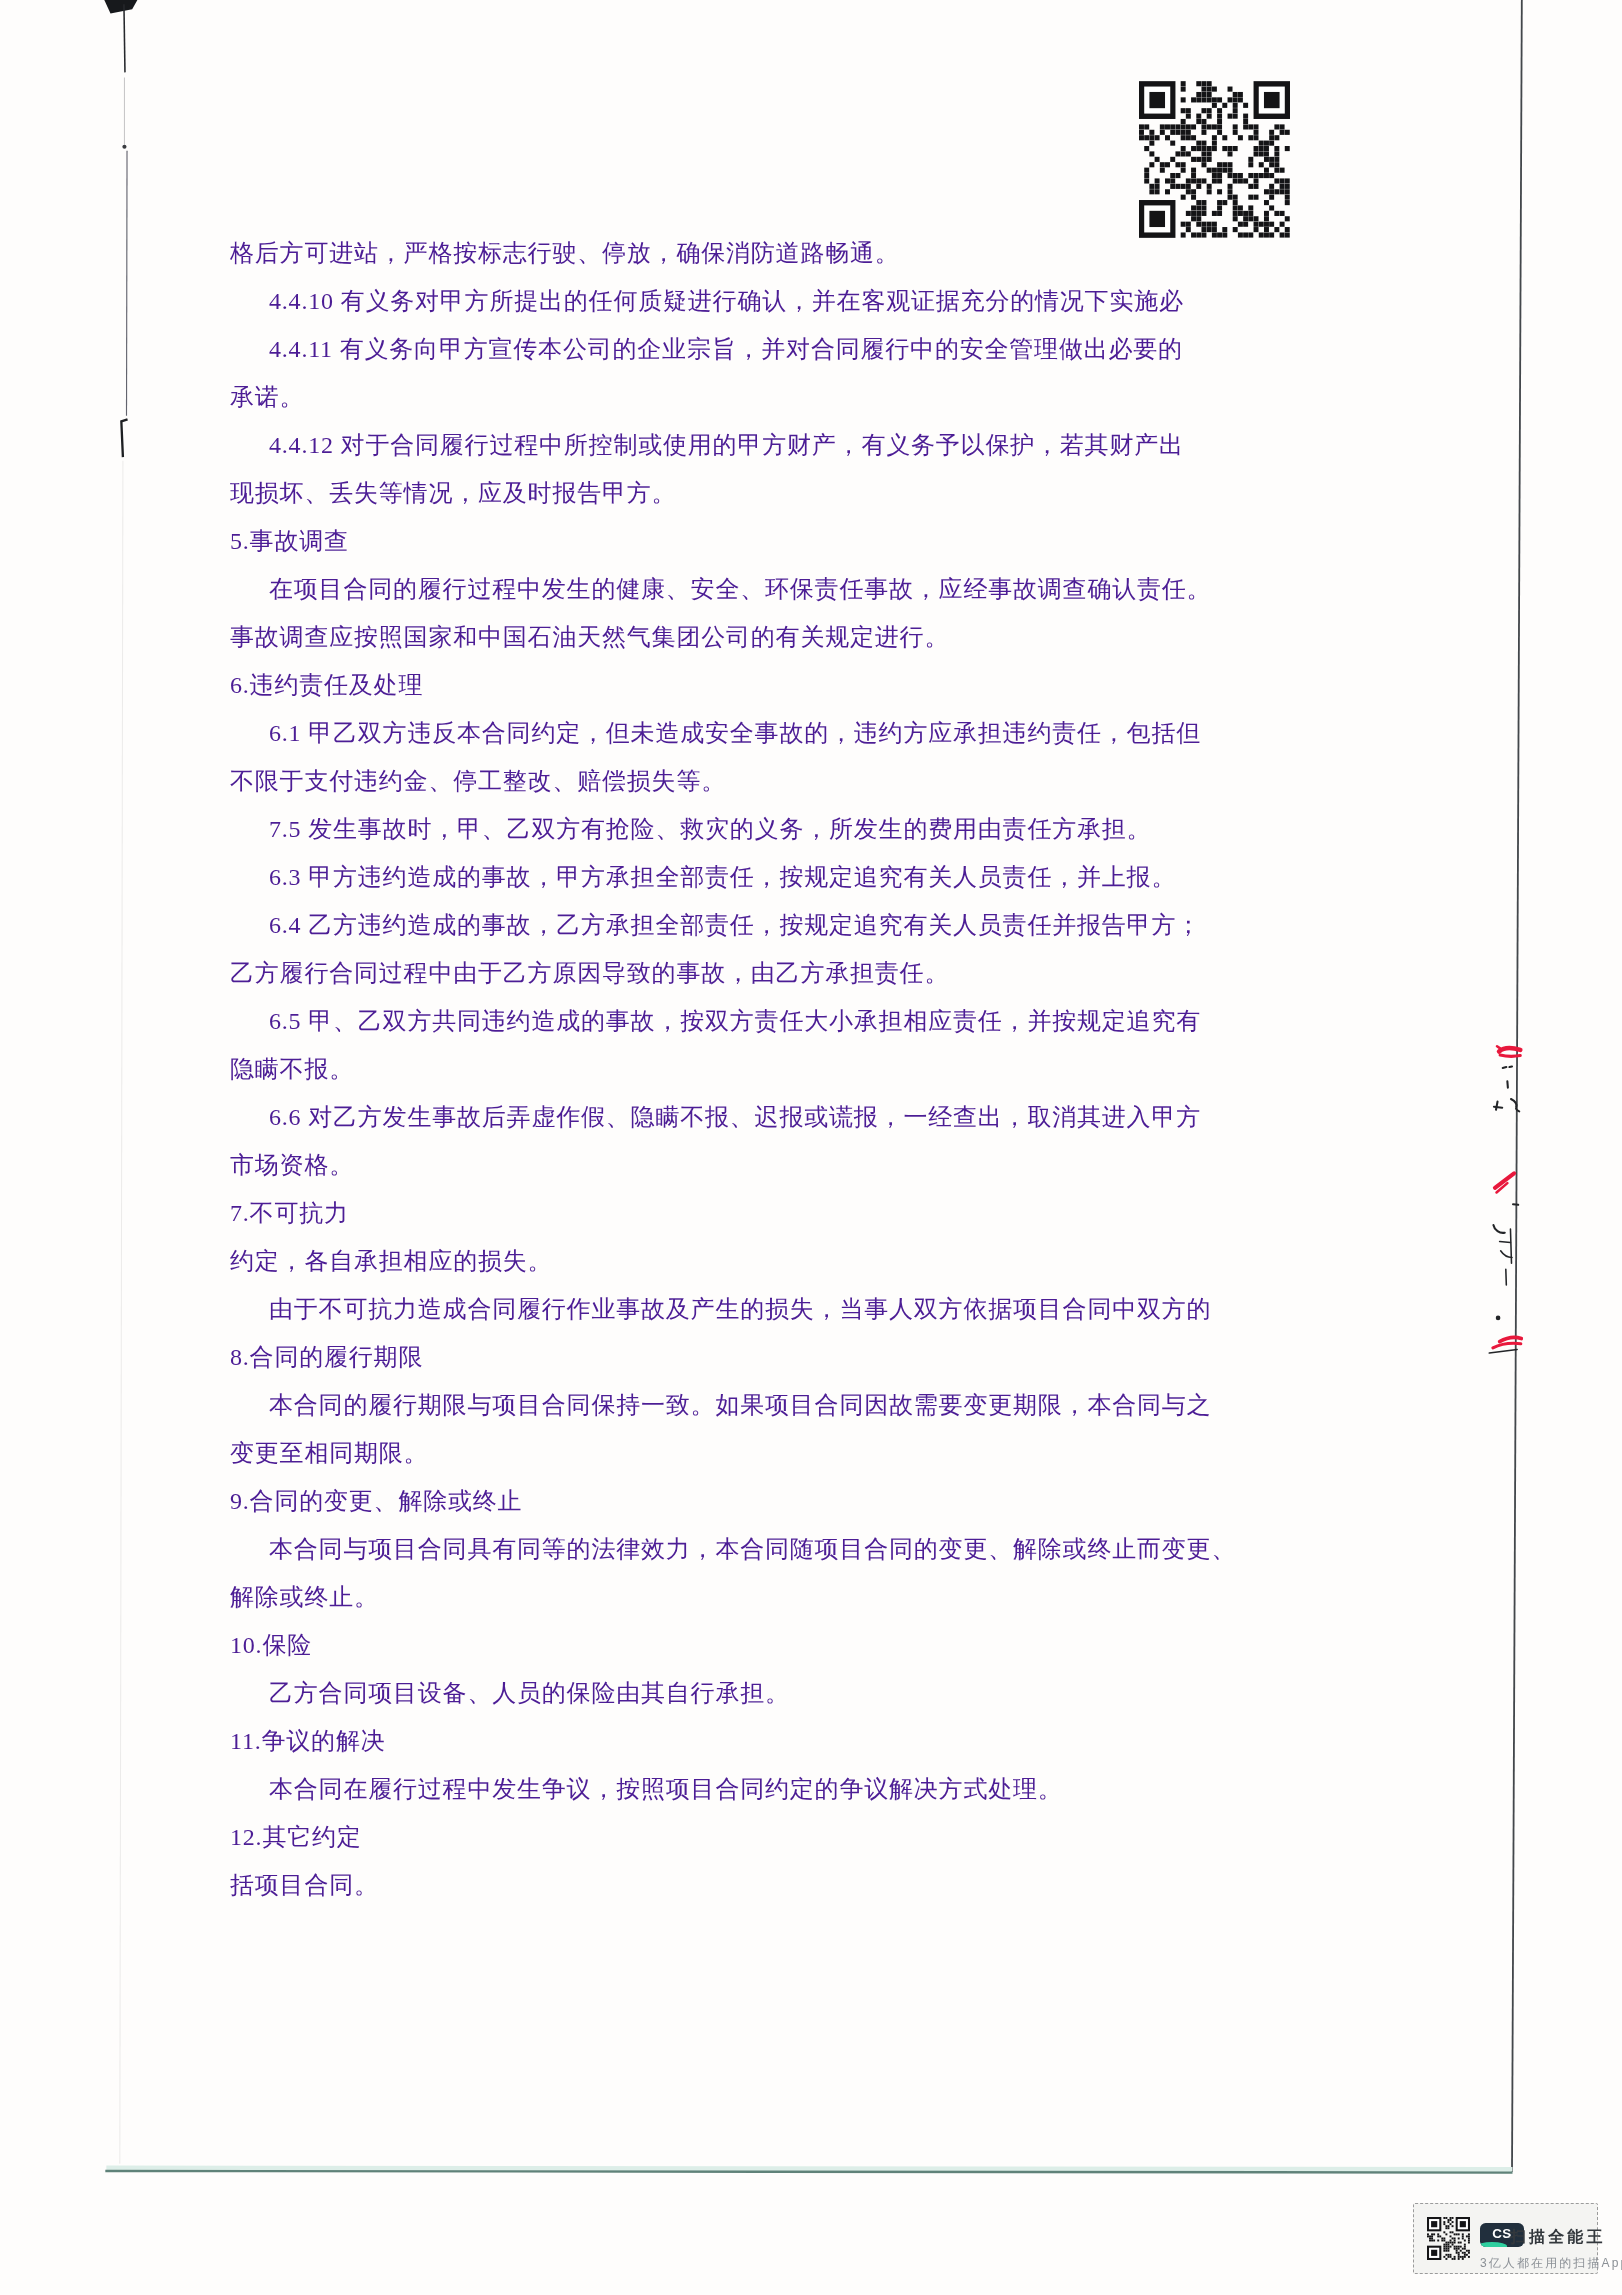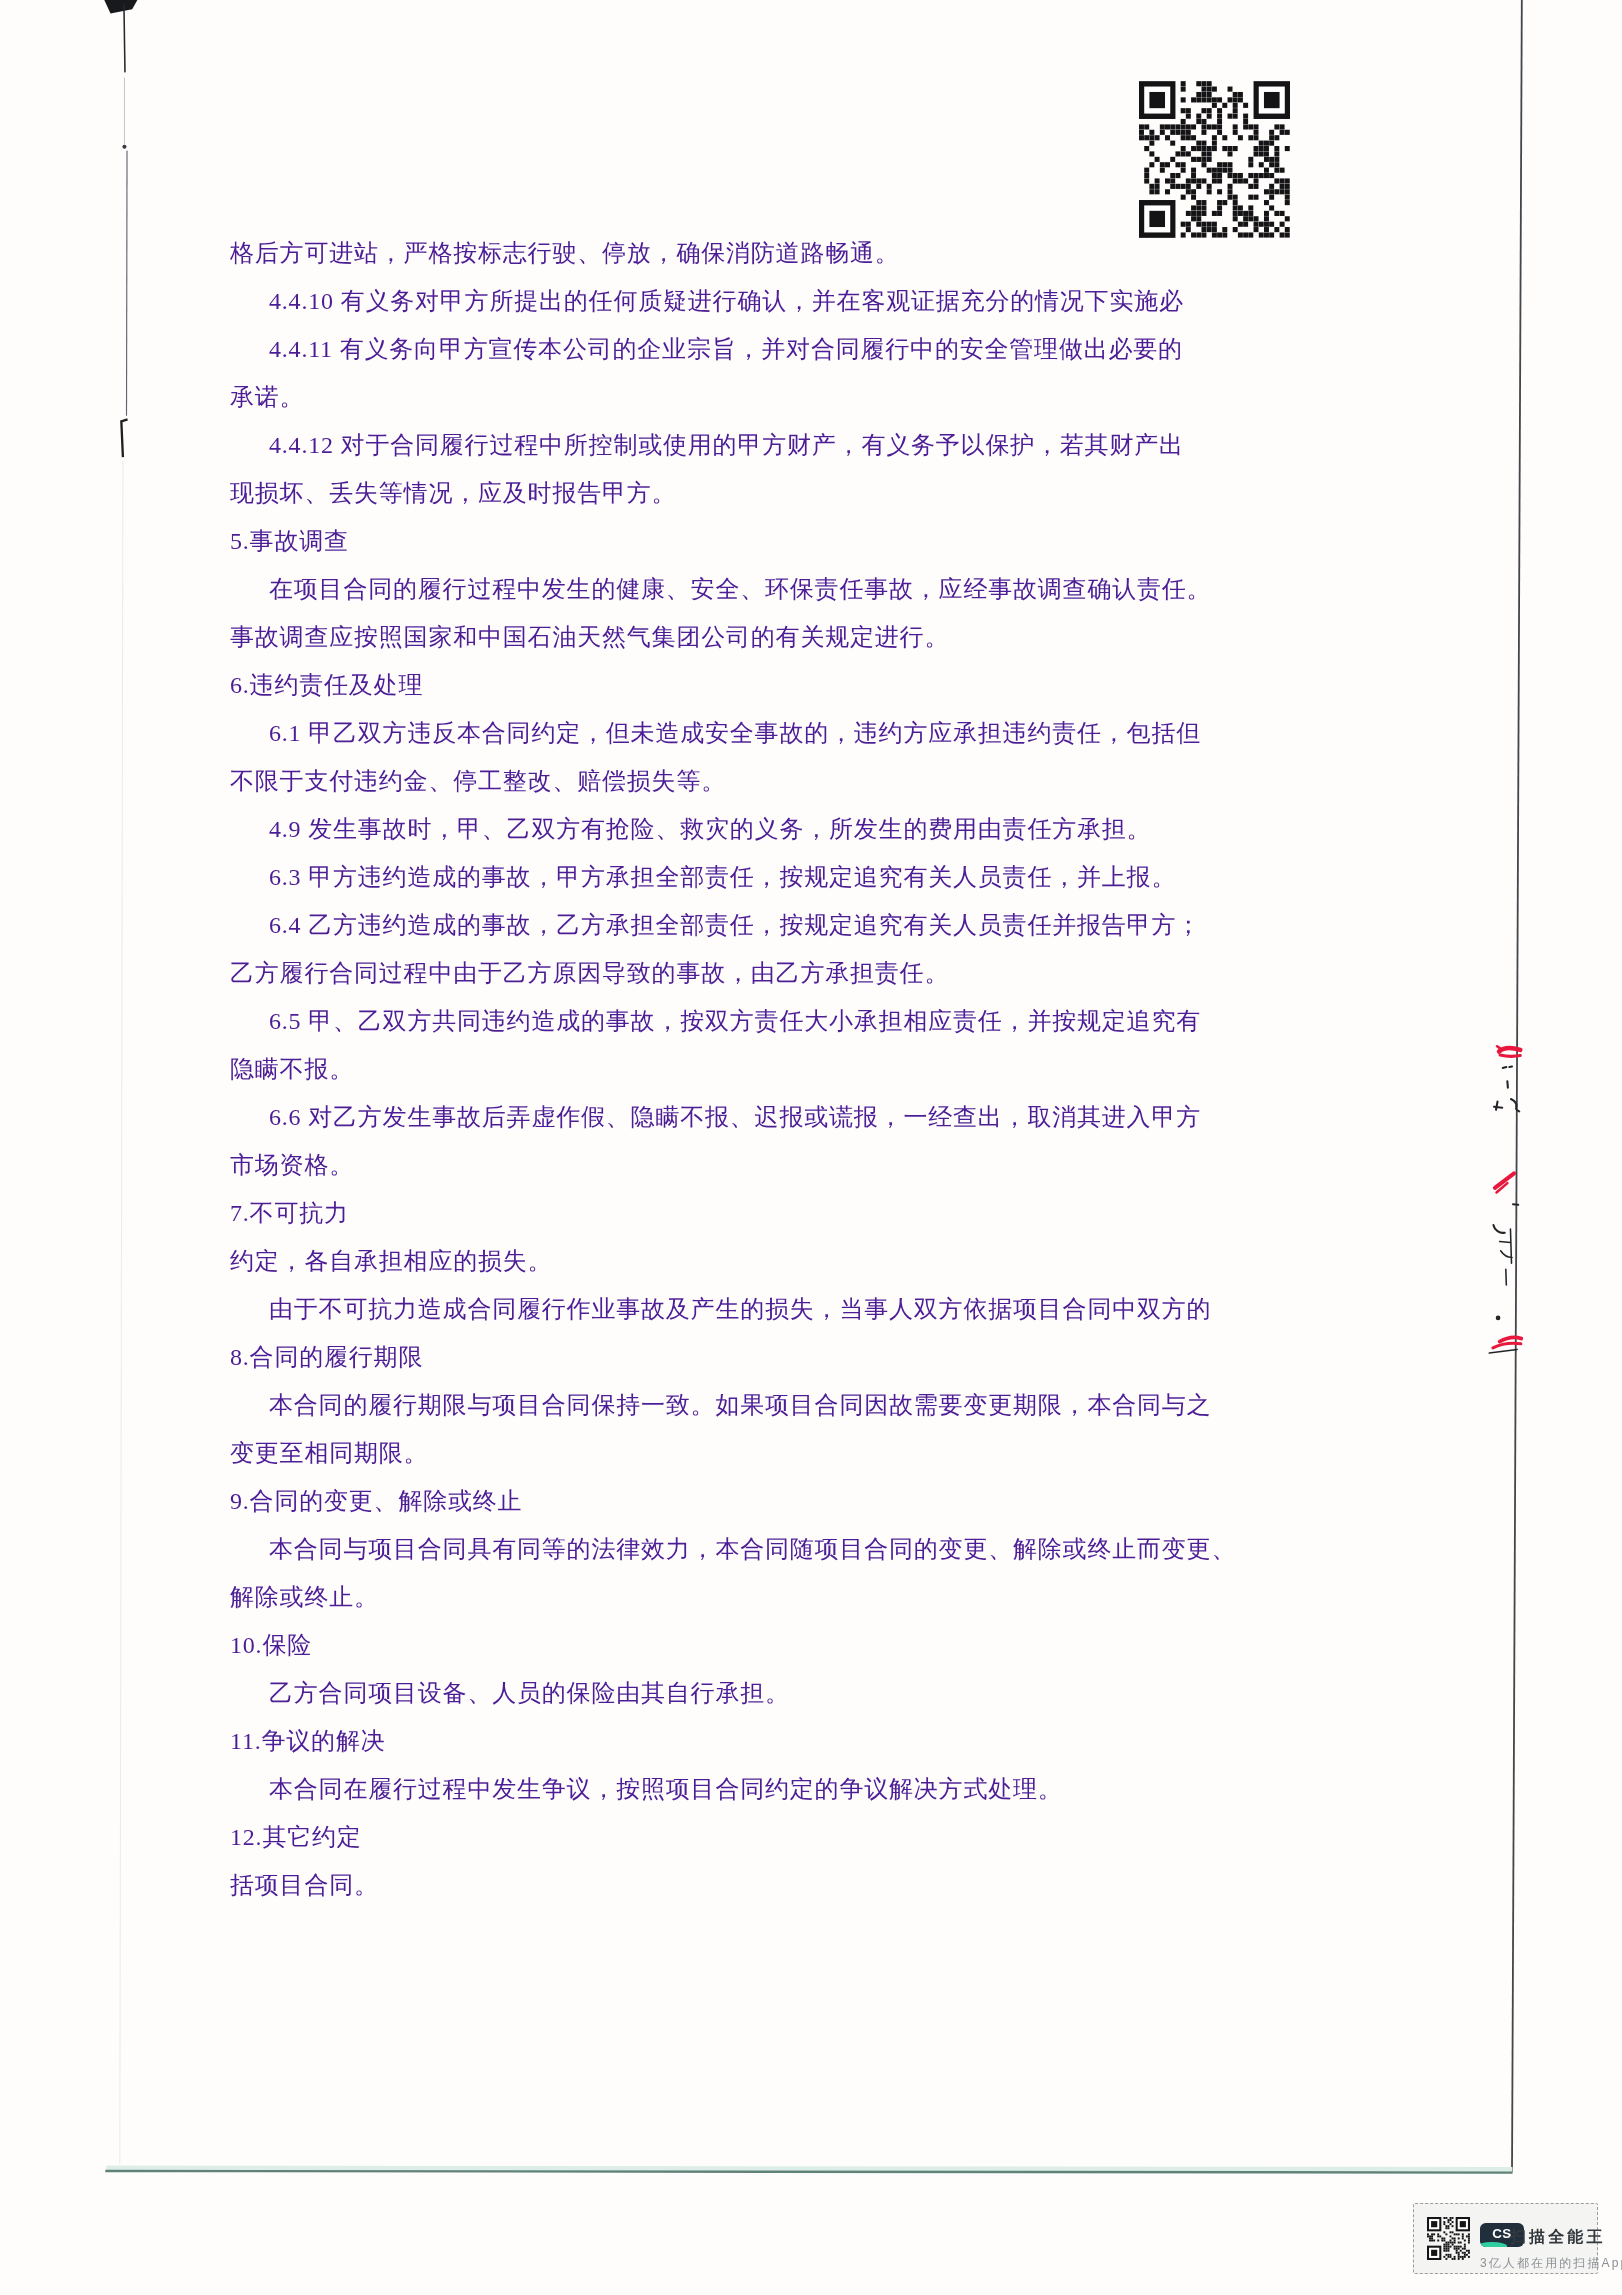--- a/index.html
+++ b/index.html
@@ -58,21 +58,21 @@
       <div class="tline ind">4.4.11 有义务向甲方宣传本公司的企业宗旨，并对合同履行中的安全管理做出必要的</div>
       <div class="tline">承诺。</div>
       <div class="tline ind">4.4.12 对于合同履行过程中所控制或使用的甲方财产，有义务予以保护，若其财产出</div>
       <div class="tline">现损坏、丢失等情况，应及时报告甲方。</div>
       <div class="tline">5.事故调查</div>
       <div class="tline ind">在项目合同的履行过程中发生的健康、安全、环保责任事故，应经事故调查确认责任。</div>
       <div class="tline">事故调查应按照国家和中国石油天然气集团公司的有关规定进行。</div>
       <div class="tline">6.违约责任及处理</div>
       <div class="tline ind">6.1 甲乙双方违反本合同约定，但未造成安全事故的，违约方应承担违约责任，包括但</div>
       <div class="tline">不限于支付违约金、停工整改、赔偿损失等。</div>
-      <div class="tline ind">4.9 发生事故时，甲、乙双方有抢险、救灾的义务，所发生的费用由责任方承担。</div>
+      <div class="tline ind">7.5 发生事故时，甲、乙双方有抢险、救灾的义务，所发生的费用由责任方承担。</div>
       <div class="tline ind">6.3 甲方违约造成的事故，甲方承担全部责任，按规定追究有关人员责任，并上报。</div>
       <div class="tline ind">6.4 乙方违约造成的事故，乙方承担全部责任，按规定追究有关人员责任并报告甲方；</div>
       <div class="tline">乙方履行合同过程中由于乙方原因导致的事故，由乙方承担责任。</div>
       <div class="tline ind">6.5 甲、乙双方共同违约造成的事故，按双方责任大小承担相应责任，并按规定追究有</div>
       <div class="tline">隐瞒不报。</div>
       <div class="tline ind">6.6 对乙方发生事故后弄虚作假、隐瞒不报、迟报或谎报，一经查出，取消其进入甲方</div>
       <div class="tline">市场资格。</div>
       <div class="tline">7.不可抗力</div>
       <div class="tline">约定，各自承担相应的损失。</div>
       <div class="tline ind">由于不可抗力造成合同履行作业事故及产生的损失，当事人双方依据项目合同中双方的</div>

